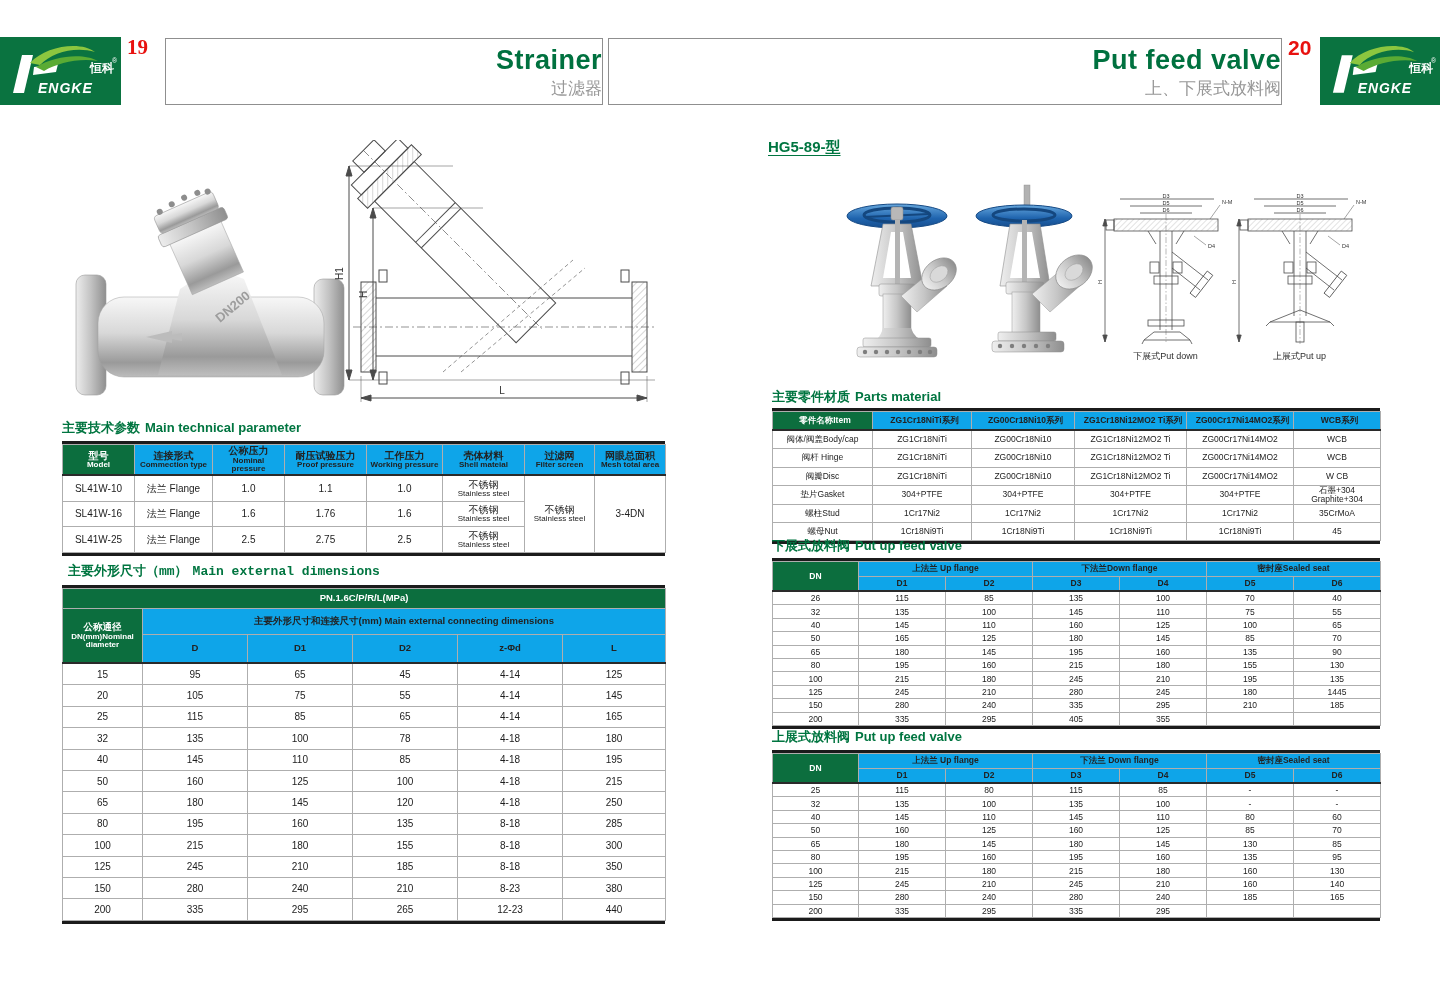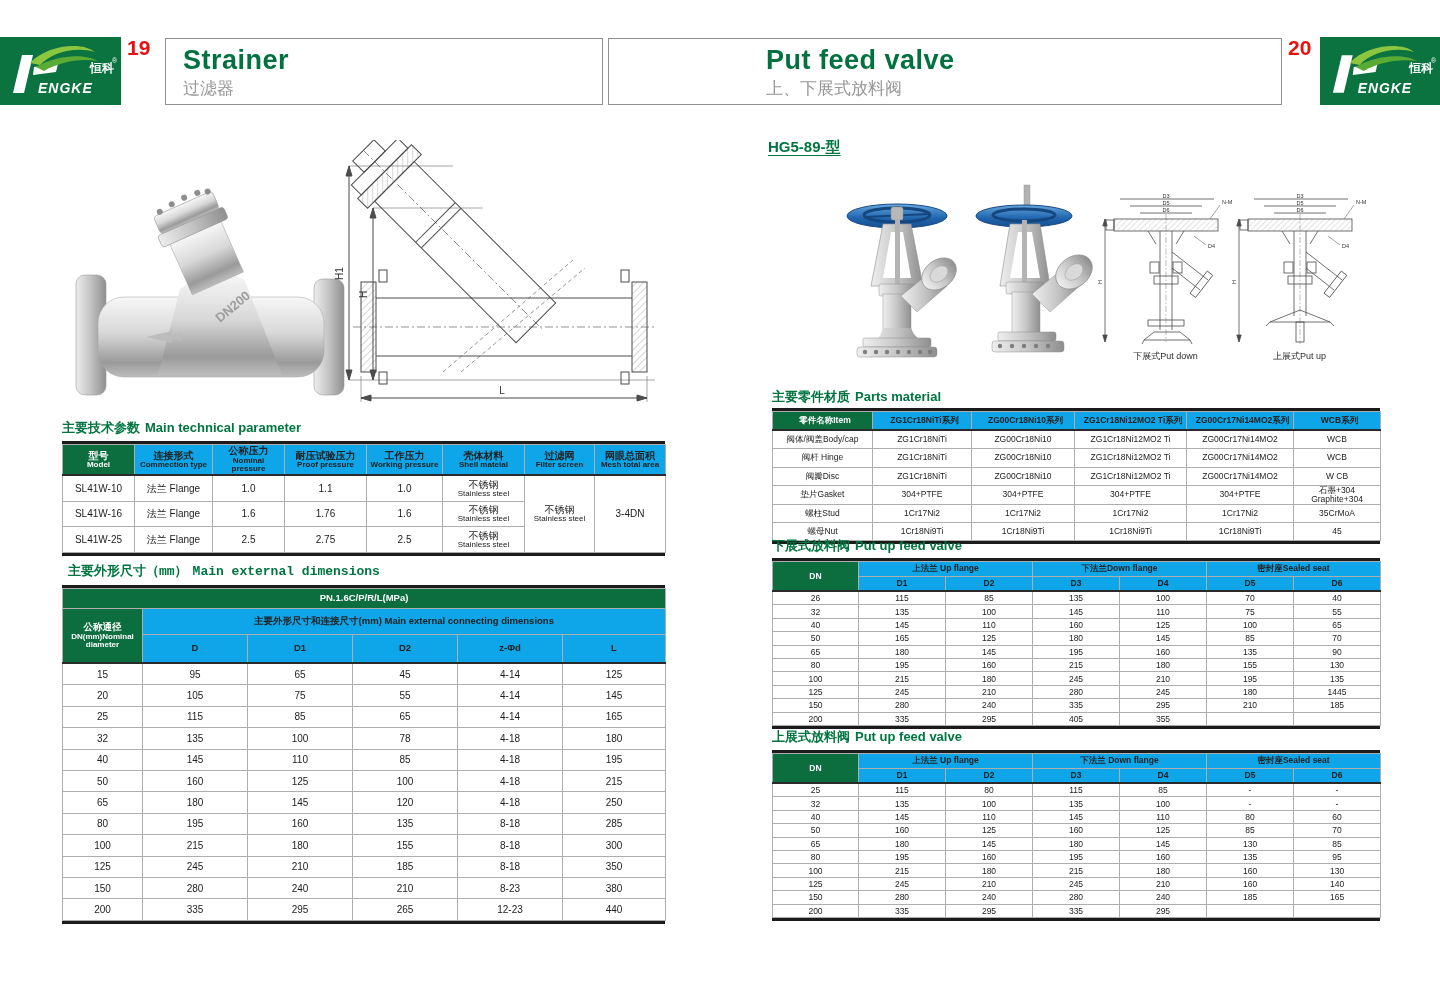--- a/index.html
+++ b/index.html
@@ -3,21 +3,21 @@
 <meta charset="utf-8">
 <style>
   html,body{margin:0;padding:0;}
   body{width:1440px;height:984px;background:#ffffff;position:relative;overflow:hidden;
        font-family:"Liberation Sans","DejaVu Sans",sans-serif;}
   .abs{position:absolute;}
   
   .logo-box{background:#0a7340;}
   .page-no{color:#e8110f;font-weight:bold;font-size:21px;line-height:1;}
   .title-box{border:1px solid #8f8f8f;background:#fff;box-sizing:border-box;}
-  .title-inner{padding-top:7px;}
+  .title-inner{padding-top:7px;text-align:right;}
   .title-en{color:#00713f;font-size:27px;font-weight:bold;letter-spacing:.5px;line-height:1.05;}
   .title-zh{color:#979797;font-size:17px;margin-top:6px;line-height:1.1;}
   
   .sec-title{color:#007540;font-weight:bold;font-size:13px;white-space:nowrap;}
   .sec-title .en{margin-left:5px;margin-top:28px;}
   .model-code{color:#007540;font-weight:bold;font-size:15px;text-decoration:underline;text-underline-offset:3px;}
   
   .tbl{border-top:3px solid #1b1b1b;border-bottom:3px solid #1b1b1b;box-sizing:content-box;}
   table.cat{border-collapse:collapse;table-layout:fixed;width:100%;}
   table.cat th,table.cat td{border:1px solid #aeaeae;text-align:center;vertical-align:middle;
@@ -51,21 +51,21 @@
     <rect x="0" y="0" width="121" height="68" fill="#0a7340"></rect>
     <polygon points="22,18 33,18 24,56 13,56" fill="#ffffff"></polygon>
     <polygon points="34,30 58,27 56,35 33,38" fill="#ffffff"></polygon>
     <path d="M30,26 C46,8 82,4 95,15 C76,9 52,15 40,28 Z" fill="#8cc63f"></path>
     <path d="M36,30 C56,18 84,16 98,24 C78,21 58,26 44,34 Z" fill="#5aab34"></path>
     <text x="38" y="56" font-size="14" font-style="italic" font-weight="bold" fill="#ffffff" letter-spacing="1">ENGKE</text>
     <text x="90" y="35" font-size="12" fill="#ffffff" font-weight="bold">恒科</text>
     <text x="112" y="26" font-size="7" fill="#ffffff">®</text>
   </svg>
 </div>
-<div class="abs page-no" style="left:127px;top:37px;">19</div>
+<div class="abs page-no" style="left:127px;top:37px;font-family:Liberation Serif, serif;">19</div>
 <div class="abs title-box" style="left:165px;top:38px;width:438px;height:67px;">
   <div class="title-inner" style="padding-left:17px;">
     <div class="title-en">Strainer</div>
     <div class="title-zh">过滤器</div>
   </div>
 </div>
 <div class="abs title-box" style="left:608px;top:38px;width:674px;height:67px;">
   <div class="title-inner" style="padding-left:157px;">
     <div class="title-en">Put feed valve</div>
     <div class="title-zh">上、下展式放料阀</div>

